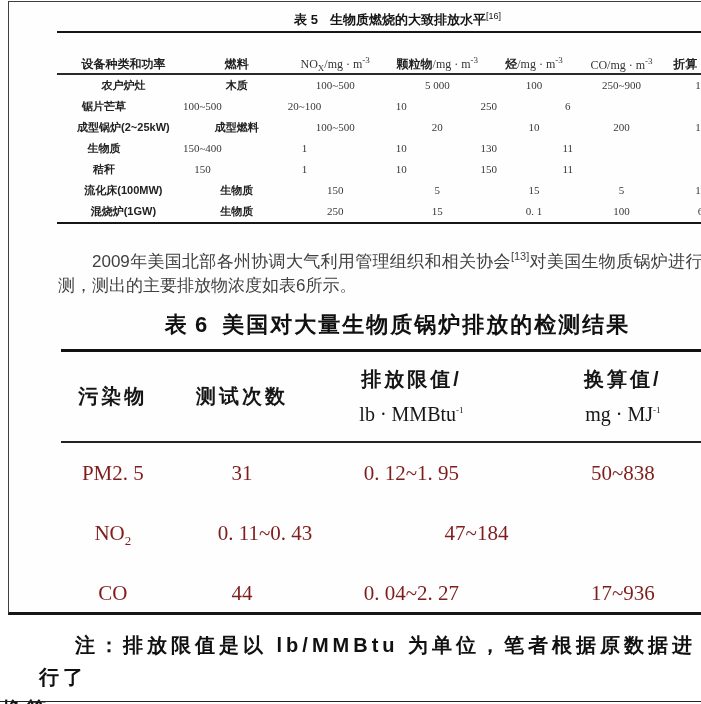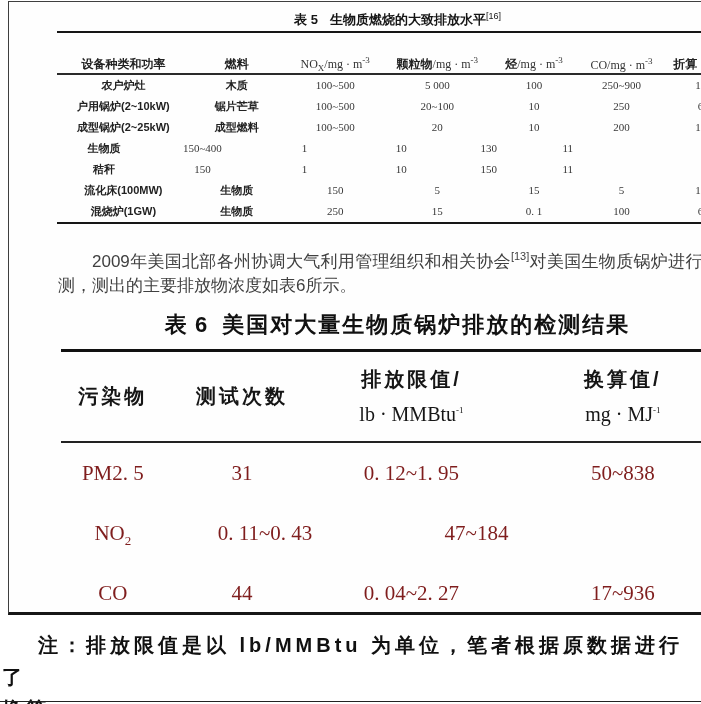--- a/index.html
+++ b/index.html
@@ -77,21 +77,21 @@
     font-family:"Liberation Serif","DejaVu Serif",serif;color:#7f1d1d;}
   .t6-row .cell{text-align:center;}
   .t6-row sub{font-size:13px;vertical-align:sub;}
   .k0{flex:0 0 16.4%;} .k1{flex:0 0 21.5%;} .k2{flex:0 0 28.3%;} .k3{flex:0 0 33.8%;}
   
   .table-note{
     position:absolute;left:2px;top:629px;width:697px;
     font-size:20px;font-weight:600;color:#111;
     line-height:32px;letter-spacing:4px;
   }
-  .table-note .nline1{text-indent:36px;}
+  .table-note .nline1{text-indent:36px;margin-left:37px;}
   
   .page-bottom-rule{
     position:absolute;left:0;bottom:2px;width:701px;height:1px;background:#222;
   }
 </style>
 </head>
 <body>
 
 <div class="page">
 
@@ -116,21 +116,20 @@
           <div class="t5-row">
             <div class="cell c0 cn">农户炉灶</div>
             <div class="cell c1 cn">木质</div>
             <div class="cell c2 num">100~500</div>
             <div class="cell c3 num">5 000</div>
             <div class="cell c4 num">100</div>
             <div class="cell c5 num">250~900</div>
             <div class="cell c6 num">11</div>
           </div>
           <div class="t5-row">
-            <div class="cell c0 cn">户用锅炉(2~10kW)</div>
             <div class="cell c1 cn">锯片芒草</div>
             <div class="cell c2 num">100~500</div>
             <div class="cell c3 num">20~100</div>
             <div class="cell c4 num">10</div>
             <div class="cell c5 num">250</div>
             <div class="cell c6 num">6</div>
           </div>
           <div class="t5-row">
             <div class="cell c0 cn">成型锅炉(2~25kW)</div>
             <div class="cell c1 cn">成型燃料</div>

